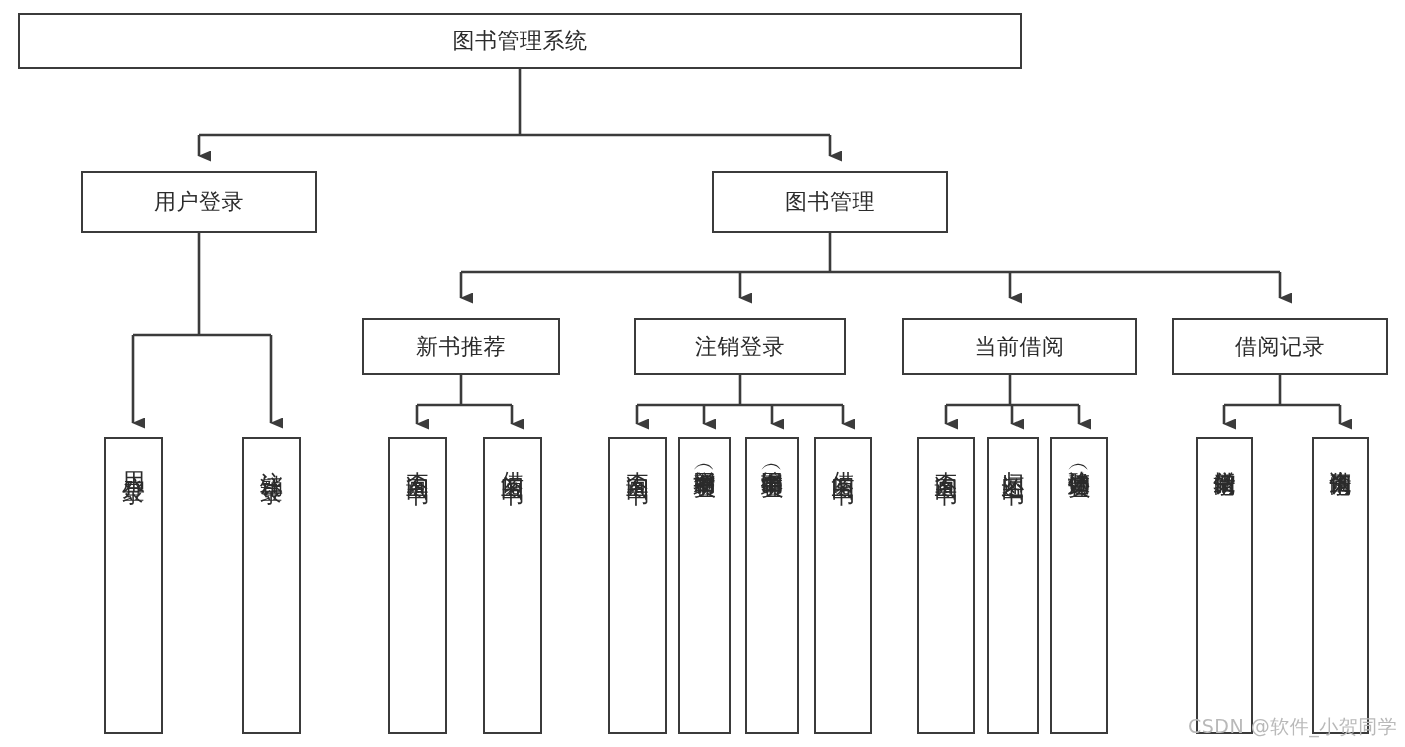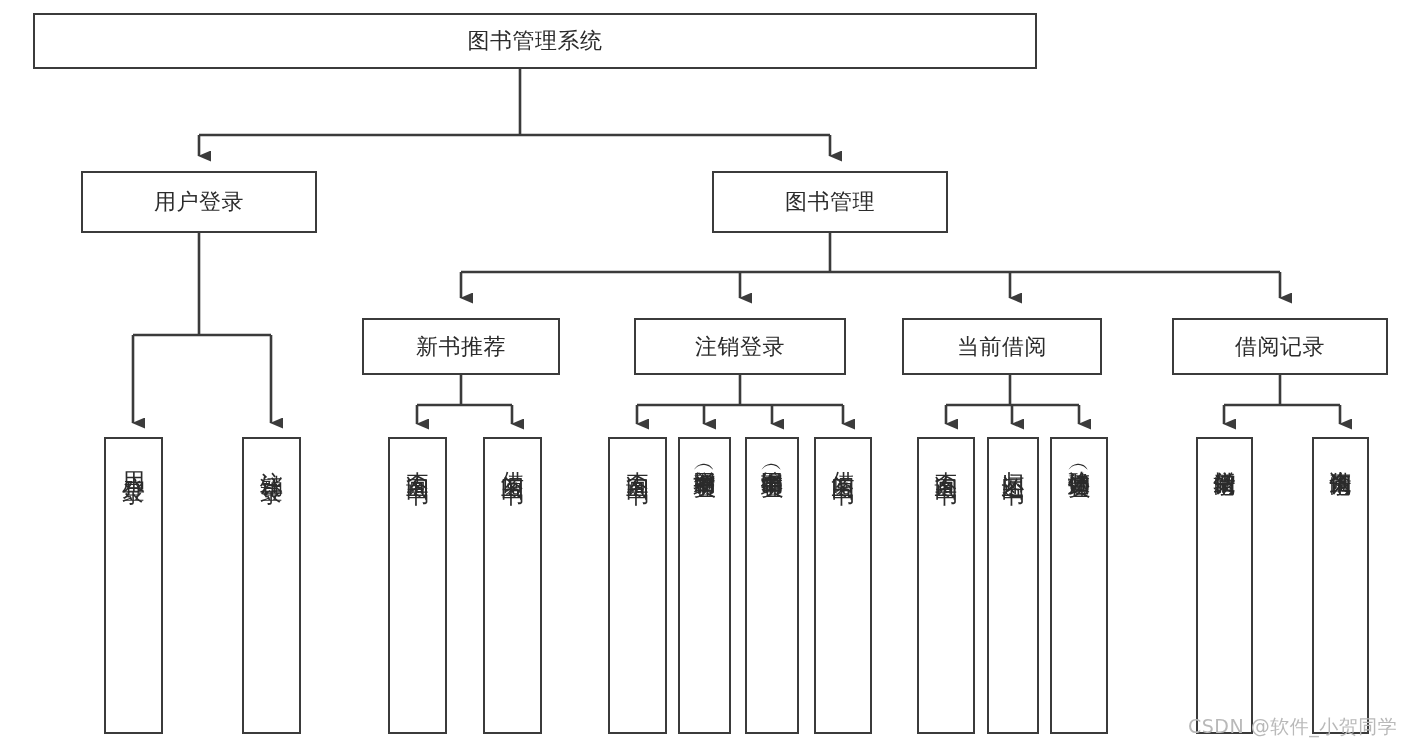--- a/index.html
+++ b/index.html
@@ -121,41 +121,41 @@
       <path d="M1012,405 L1012,424" marker-end="url(#ah)"></path>
       <path d="M1079,405 L1079,424" marker-end="url(#ah)"></path>
 
       <path d="M1280,375 L1280,405"></path>
       <path d="M1224,405 L1340,405"></path>
       <path d="M1224,405 L1224,424" marker-end="url(#ah)"></path>
       <path d="M1340,405 L1340,424" marker-end="url(#ah)"></path>
     </g>
   </svg>
 
-  <div class="node h" style="left:18px; top:13px; width:1004px; height:56px;margin-left:15px;">
+  <div class="node h" style="left:18px; top:13px; width:1004px; height:56px;">
     <span class="txt">图书管理系统</span>
   </div>
 
   <div class="node h" style="left:81px; top:171px; width:236px; height:62px;">
     <span class="txt">用户登录</span>
   </div>
 
   <div class="node h" style="left:712px; top:171px; width:236px; height:62px;">
     <span class="txt">图书管理</span>
   </div>
 
   <div class="node h" style="left:362px; top:318px; width:198px; height:57px;">
     <span class="txt">新书推荐</span>
   </div>
 
   <div class="node h" style="left:634px; top:318px; width:212px; height:57px;">
     <span class="txt">注销登录</span>
   </div>
 
-  <div class="node h" style="left:902px; top:318px; width:200px; height:57px;">
+  <div class="node h" style="left:902px; top:318px; width:235px; height:57px;">
     <span class="txt">当前借阅</span>
   </div>
 
   <div class="node h" style="left:1172px; top:318px; width:216px; height:57px;">
     <span class="txt">借阅记录</span>
   </div>
 
   <div class="node v" style="left:104px; top:437px; width:59px; height:297px;">
     <span class="txt">用户登录</span>
   </div>

